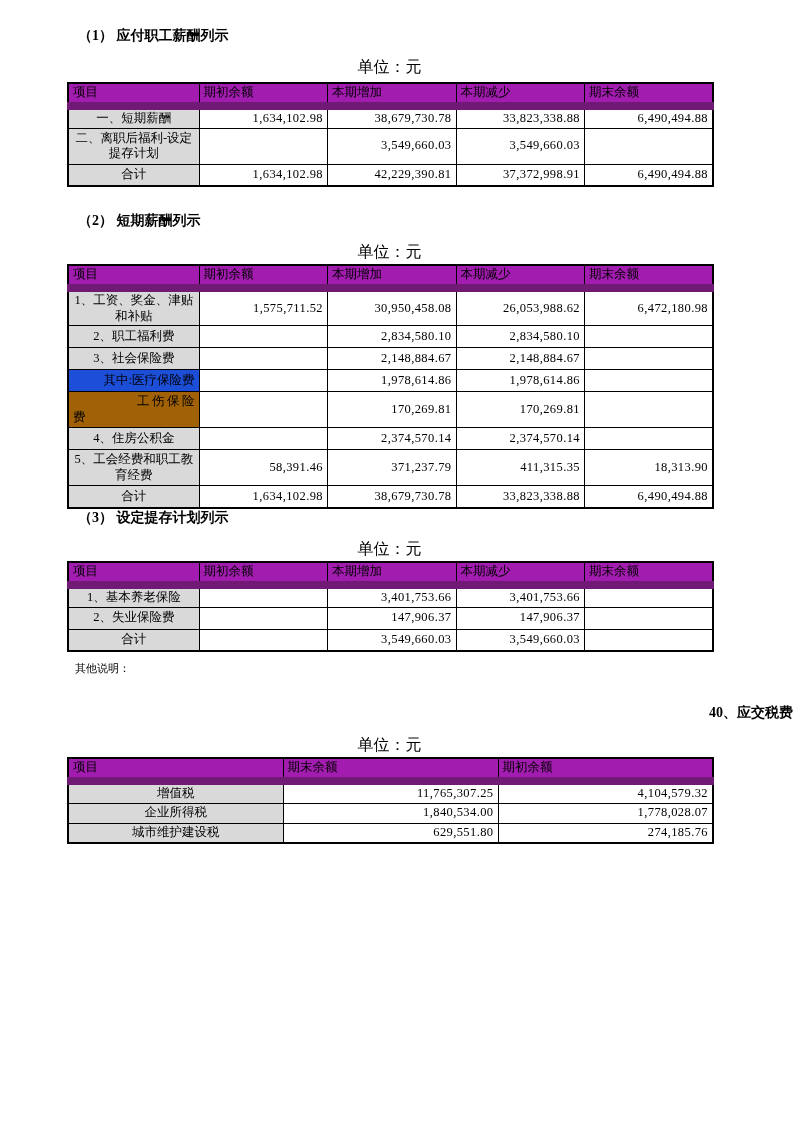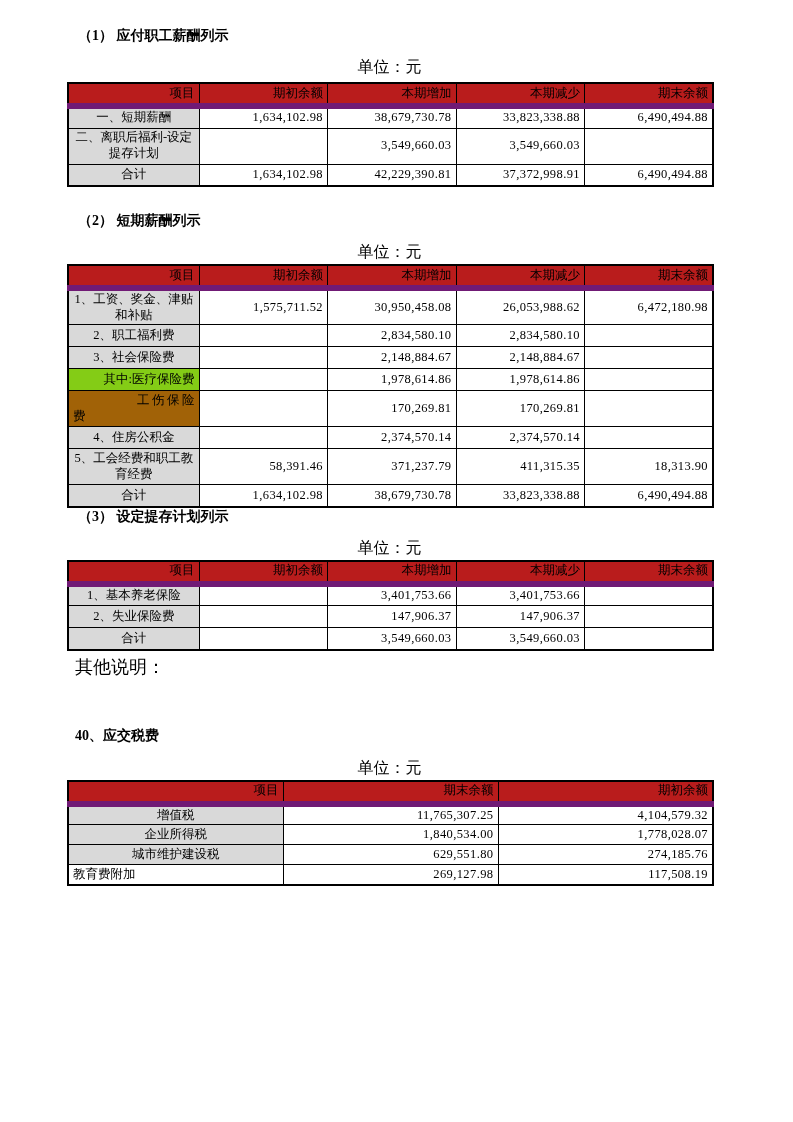--- a/index.html
+++ b/index.html
@@ -2,47 +2,47 @@
 <html><head>
 <meta charset="utf-8">
 <style>
   html,body { margin:0; padding:0; background:#ffffff; }
   body { width:793px; height:1122px; font-family:"Liberation Serif","DejaVu Serif",serif; color:#000; }
   .page { position:relative; width:793px; height:1122px; overflow:hidden; background:#fff; }
 
   .h1 { font-size:14px; font-weight:bold; line-height:18px; margin:0 0 0 75px; }
   .h2 { font-size:14px; font-weight:bold; line-height:18px; margin:0 0 0 78px; }
   .unit { width:645px; margin-left:67px; text-align:center; font-size:16px; line-height:16px; }
-  .note { font-size:18px; line-height:16px; margin-left:75px; }
+  .note { font-size:11px; line-height:16px; margin-left:75px; }
 
   .mt-title39 { margin-top:90px; }
   .mt-sub1 { margin-top:27px; }
   .mt-unit1 { margin-top:14px; }
   .mt-t1 { margin-top:7px; }
   .mt-sub2 { margin-top:25px; }
   .mt-unit2 { margin-top:14px; }
   .mt-t2 { margin-top:4px; }
   .mt-sub3 { }
   .mt-unit3 { margin-top:14px; }
   .mt-t3 { margin-top:4px; }
   .mt-note { margin-top:8px; }
-  .mt-title40 { margin-top:52px; }
+  .mt-title40 { margin-top:28px;text-align:right; }
   .mt-unit4 { margin-top:15px; }
   .mt-t4 { margin-top:4px; }
 
   table { border-collapse:collapse; table-layout:fixed; width:645px; margin-left:67px; border:2px solid #000; }
   th, td { border:1px solid #000; font-size:12.5px; line-height:1.25; padding:1px 4px; overflow:hidden; }
-  th { background:#b91c1c; font-weight:normal; text-align:right; border-bottom:6px solid #701a75; }
+  th { background:#a21caf; font-weight:normal; text-align:left; border-bottom:8px solid #701a75; }
   tr.hr { height:23px; }
   tr.r1 { height:22px; }
   tr.r2 { height:36px; }
   tr.r4 { height:20px; }
   td.lbl { background:#d9d9d9; text-align:center; }
   td.lbl-white { background:#ffffff; text-align:left; }
-  td.lbl-right { background:#84cc16; text-align:right; }
+  td.lbl-right { background:#1d4ed8; text-align:right; }
   td.lbl-indent { background:#a16207; text-align:justify; text-indent:64px; }
   td.num { text-align:right; letter-spacing:0.4px; }
 
   .t5 col.c0 { width:131px; }
   .t5 col.c1, .t5 col.c2, .t5 col.c3, .t5 col.c4 { width:128.5px; }
   .t3c col { width:215px; }
 </style>
 </head>
 <body>
 
@@ -246,21 +246,16 @@
       <tr class="r4">
         <td class="lbl">企业所得税</td>
         <td class="num">1,840,534.00</td>
         <td class="num">1,778,028.07</td>
       </tr>
       <tr class="r4">
         <td class="lbl">城市维护建设税</td>
         <td class="num">629,551.80</td>
         <td class="num">274,185.76</td>
       </tr>
-      <tr class="r4">
-        <td class="lbl-white">教育费附加</td>
-        <td class="num">269,127.98</td>
-        <td class="num">117,508.19</td>
-      </tr>
     </tbody>
   </table>
 
 </div>
 
 </body></html>

